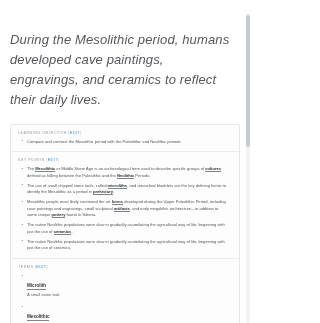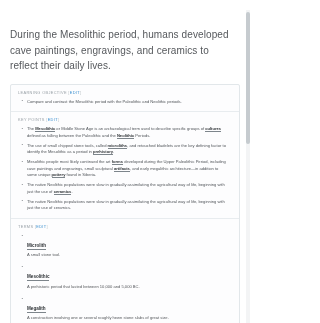--- a/index.html
+++ b/index.html
@@ -16,26 +16,27 @@
   }
   .page {
     width: 250px;
     height: 323px;
     box-sizing: border-box;
     padding: 0 10px;
     position: relative;
     background: #fff;
   }
   .intro {
-    font-size: 10px;
+    font-size: 13px;
     line-height: 1.55;
     color: #55585c;
     padding-top: 17px;
     padding-right: 8px;
     letter-spacing: 0.01em;
+    font-style: italic;
   }
   .card {
     margin-top: 9px;
     border: 1px solid #e2e7ea;
     border-radius: 2px;
     background: #fdfdfe;
     box-sizing: border-box;
   }
   .section {
     padding: 5px 7px 6px 7px;

